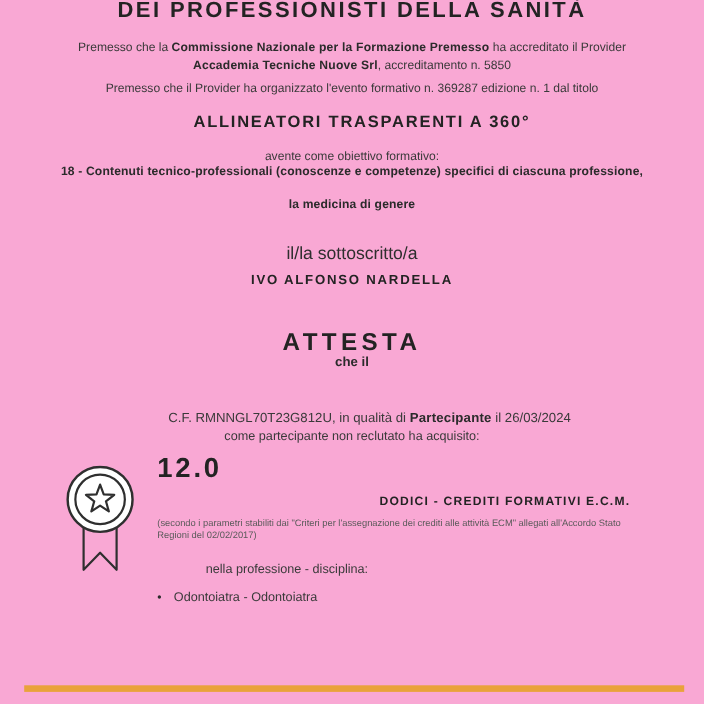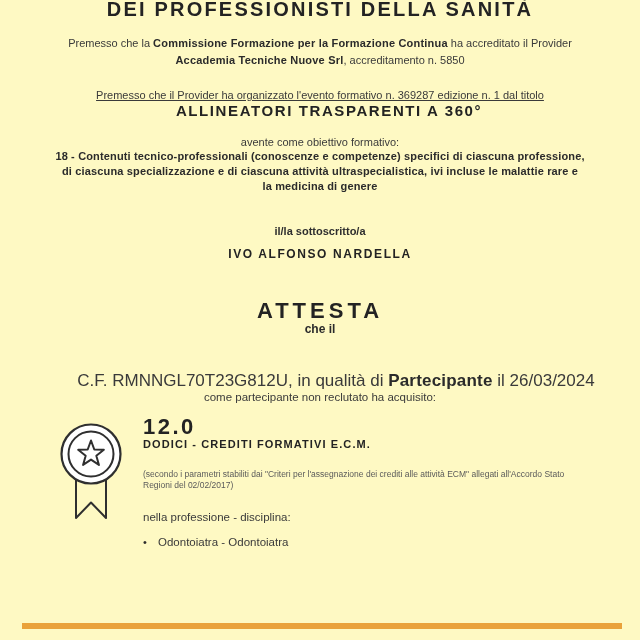--- a/index.html
+++ b/index.html
@@ -1,76 +1,76 @@
 <!DOCTYPE html>
 <html><head>
 <meta charset="utf-8">
 <style>
   html,body{margin:0;padding:0;background:#fff;}
   .page{
-    position:relative;width:640px;height:640px;background:#fef9c3;overflow:hidden;
+    position:relative;width:640px;height:640px;background:#f9a8d4;overflow:hidden;
     font-family:"Liberation Sans", sans-serif;color:#2e2e2e;
   }
   .centered{position:absolute;left:0;right:0;text-align:center;}
   .doc-title{
     top:-4px;font-size:20px;font-weight:bold;letter-spacing:2.2px;color:#232323;
     line-height:26px;white-space:nowrap;
   }
   .body-txt{font-size:11px;line-height:16.5px;color:#3a3a3a;}
   .body-txt b, .body-txt strong{color:#2b2b2b;letter-spacing:0.2px;}
   .premise1{top:35px;}
-  .premise2{top:87px;text-decoration:underline;}
+  .premise2{top:73px;}
   .event-title{
     top:102px;font-size:15px;font-weight:bold;letter-spacing:1.6px;color:#232323;
     line-height:18px;white-space:nowrap;padding-left:18px;
   }
   .validity{top:121px;font-size:11px;line-height:14px;}
   .objective-intro{top:135px;font-size:11px;line-height:14px;}
   .objective{top:149px;font-size:11px;font-weight:bold;line-height:15px;color:#2b2b2b;letter-spacing:0.15px;}
-  .subscriber-intro{top:224px;font-size:11px;line-height:14px;font-weight:bold;}
+  .subscriber-intro{top:224px;font-size:16px;line-height:14px;}
   .signatory-name{top:247px;font-size:12px;font-weight:bold;letter-spacing:1.6px;color:#232323;line-height:14px;}
   .signatory-role{top:263px;font-size:8.5px;line-height:10.5px;color:#5a5a5a;}
   .attesta{top:299px;font-size:22px;font-weight:bold;letter-spacing:4px;color:#232323;line-height:24px;}
   .che-il{top:322px;font-size:12px;font-weight:bold;color:#2b2b2b;line-height:14px;}
   .participant-name{top:354px;font-size:15px;font-weight:bold;letter-spacing:2.2px;color:#232323;line-height:17px;}
-  .cf-line{top:373px;font-size:17px;line-height:15px;color:#3a3a3a;padding-left:32px;}
+  .cf-line{top:373px;font-size:12px;line-height:15px;color:#3a3a3a;padding-left:32px;}
   .cf-line b{letter-spacing:0.2px;color:#2b2b2b;}
   .acquisition{top:390px;font-size:11.5px;line-height:15px;}
   .medal{position:absolute;left:58px;top:423px;}
   .credits-block{position:absolute;left:143px;top:416px;width:430px;text-align:left;}
-  .credits-value{font-size:22px;font-weight:bold;letter-spacing:2.5px;color:#232323;line-height:21px;}
-  .credits-label{font-size:11px;font-weight:bold;letter-spacing:1.1px;color:#232323;line-height:13px;margin-top:1px;}
-  .credits-note{font-size:8.5px;line-height:11px;color:#5a5a5a;margin-top:18px;}
-  .profession-intro{font-size:11.5px;color:#3a3a3a;margin-top:19px;line-height:14px;}
+  .credits-value{font-size:25px;font-weight:bold;letter-spacing:2.5px;color:#232323;line-height:21px;}
+  .credits-label{font-size:11px;font-weight:bold;letter-spacing:1.1px;color:#232323;line-height:13px;margin-top:13px;text-align:right;}
+  .credits-note{font-size:8.5px;line-height:11px;color:#5a5a5a;margin-top:7px;}
+  .profession-intro{font-size:11.5px;color:#3a3a3a;margin-top:19px;line-height:14px;margin-left:44px;}
   .bullet-row{display:flex;align-items:baseline;margin-top:11px;font-size:11.5px;color:#3a3a3a;line-height:14px;}
   .bullet-dot{width:15px;font-size:11px;color:#2b2b2b;}
   .accent-bar{position:absolute;left:22px;top:623px;width:600px;height:6px;background:#E9A23B;}
 </style>
 </head>
 <body>
 
 <div class="page">
 
   <div class="centered doc-title">DEI PROFESSIONISTI DELLA SANITÀ</div>
 
   <div class="centered body-txt premise1">
-    <span>Premesso che la </span><b>Commissione Formazione per la Formazione Continua</b><span> ha accreditato il Provider</span><br>
+    <span>Premesso che la </span><b>Commissione Nazionale per la Formazione Premesso</b><span> ha accreditato il Provider</span><br>
     <b>Accademia Tecniche Nuove Srl</b><span>, accreditamento n. 5850</span>
   </div>
 
   <div class="centered body-txt premise2">Premesso che il Provider ha organizzato l'evento formativo n. 369287 edizione n. 1 dal titolo</div>
 
   <div class="centered event-title">ALLINEATORI TRASPARENTI A 360°</div>
 
 
   <div class="centered body-txt objective-intro">avente come obiettivo formativo:</div>
 
   <div class="centered objective">
     <span>18 - Contenuti tecnico-professionali (conoscenze e competenze) specifici di ciascuna professione,</span><br>
-    <span>di ciascuna specializzazione e di ciascuna attività ultraspecialistica, ivi incluse le malattie rare e</span><br>
+    <br>
     <span>la medicina di genere</span>
   </div>
 
   <div class="centered subscriber-intro">il/la sottoscritto/a</div>
 
   <div class="centered signatory-name">IVO ALFONSO NARDELLA</div>
 
 
   <div class="centered che-il">che il</div>
   <div class="centered attesta">ATTESTA</div>

